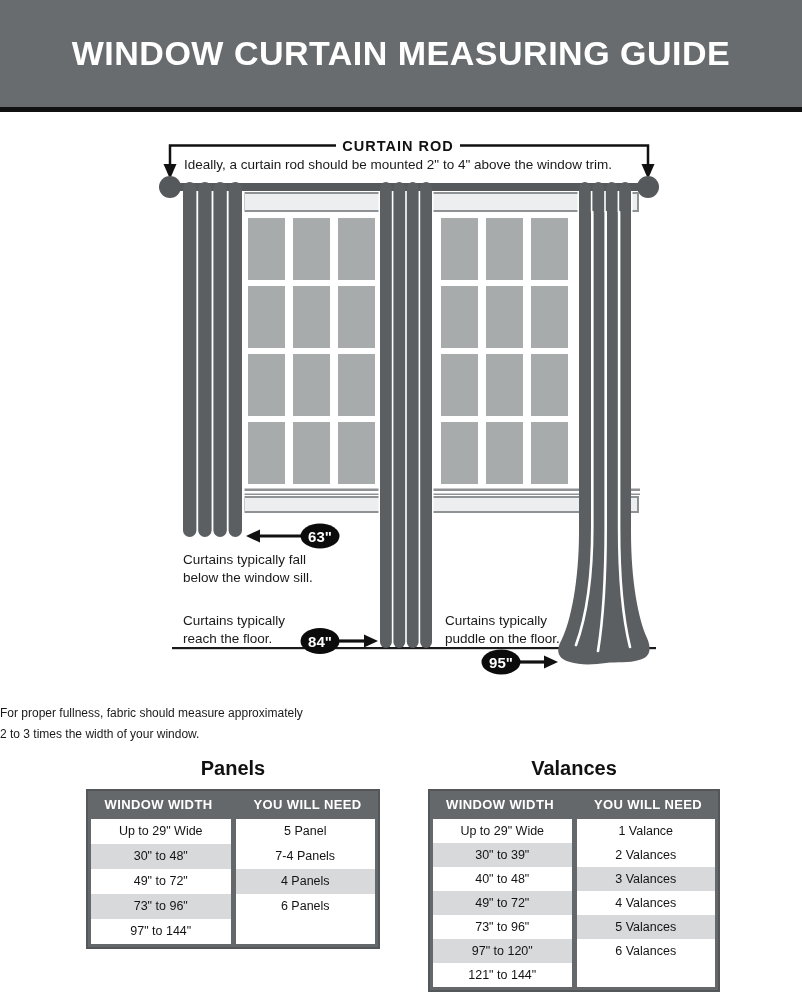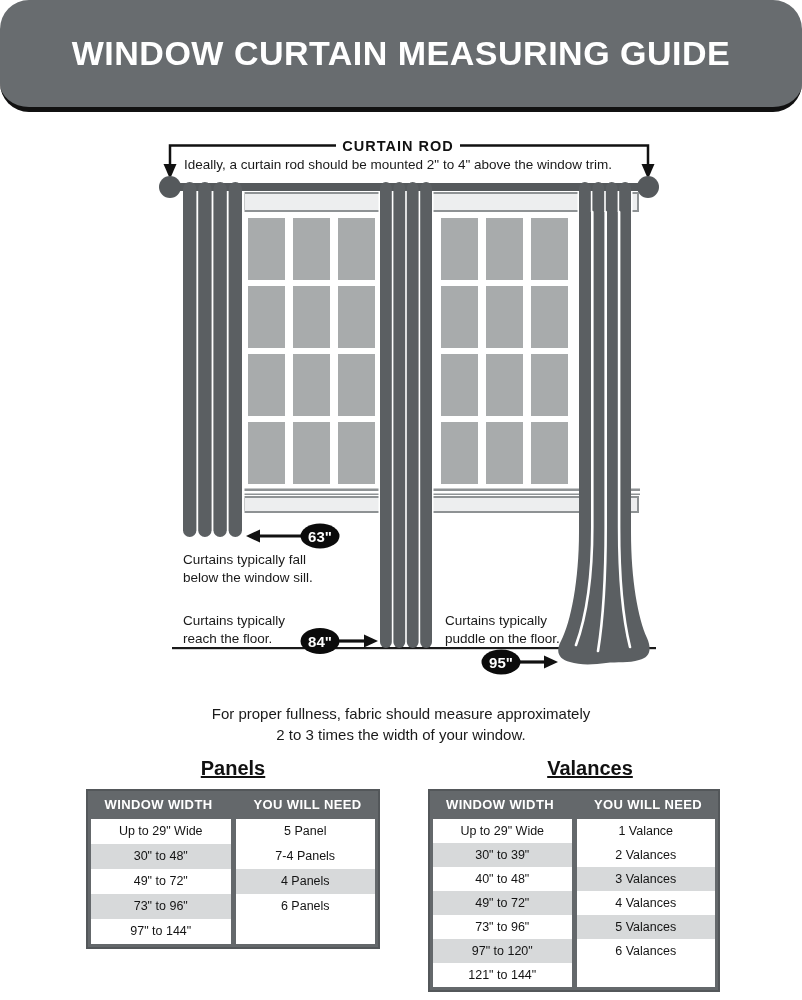--- a/index.html
+++ b/index.html
@@ -1,33 +1,33 @@
 <!DOCTYPE html>
 <html><head>
 <meta charset="utf-8">
 <style>
   html,body{margin:0;padding:0;background:#fff;}
   .page{position:relative;width:802px;height:1000px;background:#fff;overflow:hidden;
         font-family:"Liberation Sans",sans-serif;color:#141414;}
   
   .banner{position:absolute;left:0;top:0;width:802px;height:107px;background:#686c6f;
-          border-bottom:5px solid #111;display:flex;align-items:center;justify-content:center;border-radius:29px;}
+          border-bottom:5px solid #111;display:flex;align-items:center;justify-content:center;}
   .banner h1{margin:0;color:#fff;font-size:34px;font-weight:700;letter-spacing:.5px;}
   
   svg.diagram{position:absolute;left:0;top:112px;font-family:"Liberation Sans",sans-serif;}
   .svg-note{font-size:13.5px;fill:#1a1a1a;}
   .svg-rodlabel{font-size:14.5px;font-weight:700;letter-spacing:1px;fill:#111;}
   .svg-callout-num{font-size:15px;font-weight:700;fill:#fff;}
   
-  .fullness{position:absolute;left:0;top:703px;width:802px;text-align:center;
-            font-size:15px;line-height:21px;color:#1a1a1a;}
-  
-  .tbl-heading{position:absolute;top:757px;font-size:20px;font-weight:700;text-align:center;color:#111;text-decoration:underline;}
+  .fullness{position:absolute;left:0;top:703px;width:802px;
+            font-size:12px;line-height:21px;color:#1a1a1a;}
+  
+  .tbl-heading{position:absolute;top:757px;font-size:20px;font-weight:700;text-align:center;color:#111;}
   .tbl-heading.panels{left:86px;width:294px;}
-  .tbl-heading.valances{left:444px;width:292px;}
+  .tbl-heading.valances{left:428px;width:292px;}
   
   .dtable{position:absolute;top:789px;background:#64686b;border:2px solid #53575a;
           padding:0 3px 3px 3px;box-sizing:border-box;}
   .dtable.panels{left:86px;width:294px;}
   .dtable.valances{left:428px;width:292px;}
   .thead{display:flex;gap:14px;}
   .th{flex:1;color:#fff;font-weight:700;font-size:13px;letter-spacing:.4px;
       text-align:center;line-height:27px;white-space:nowrap;}
   .tbody{display:flex;gap:5px;margin-top:1px;}
   .tcol{flex:1;background:#fff;display:flex;flex-direction:column;}

